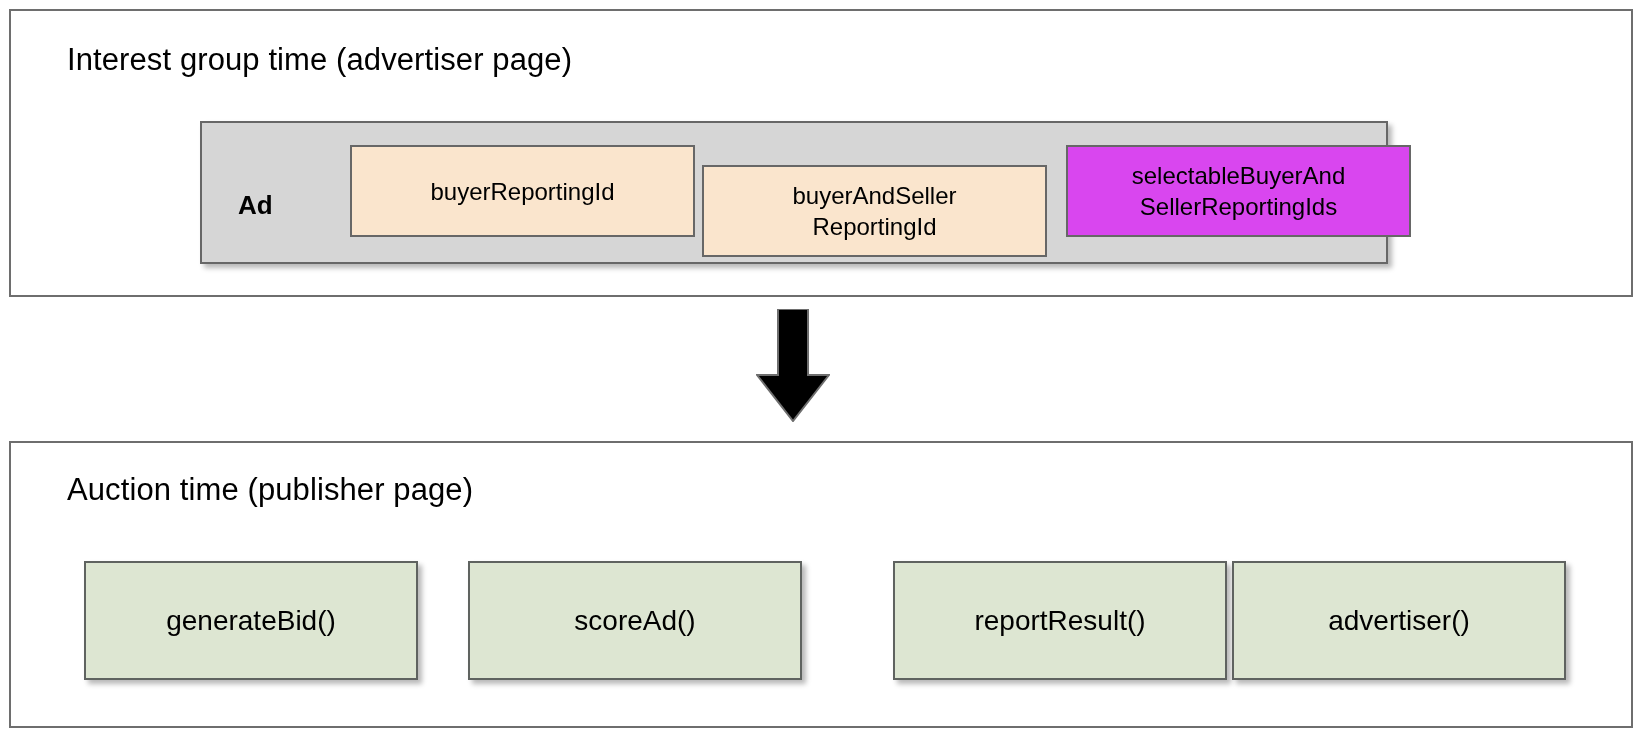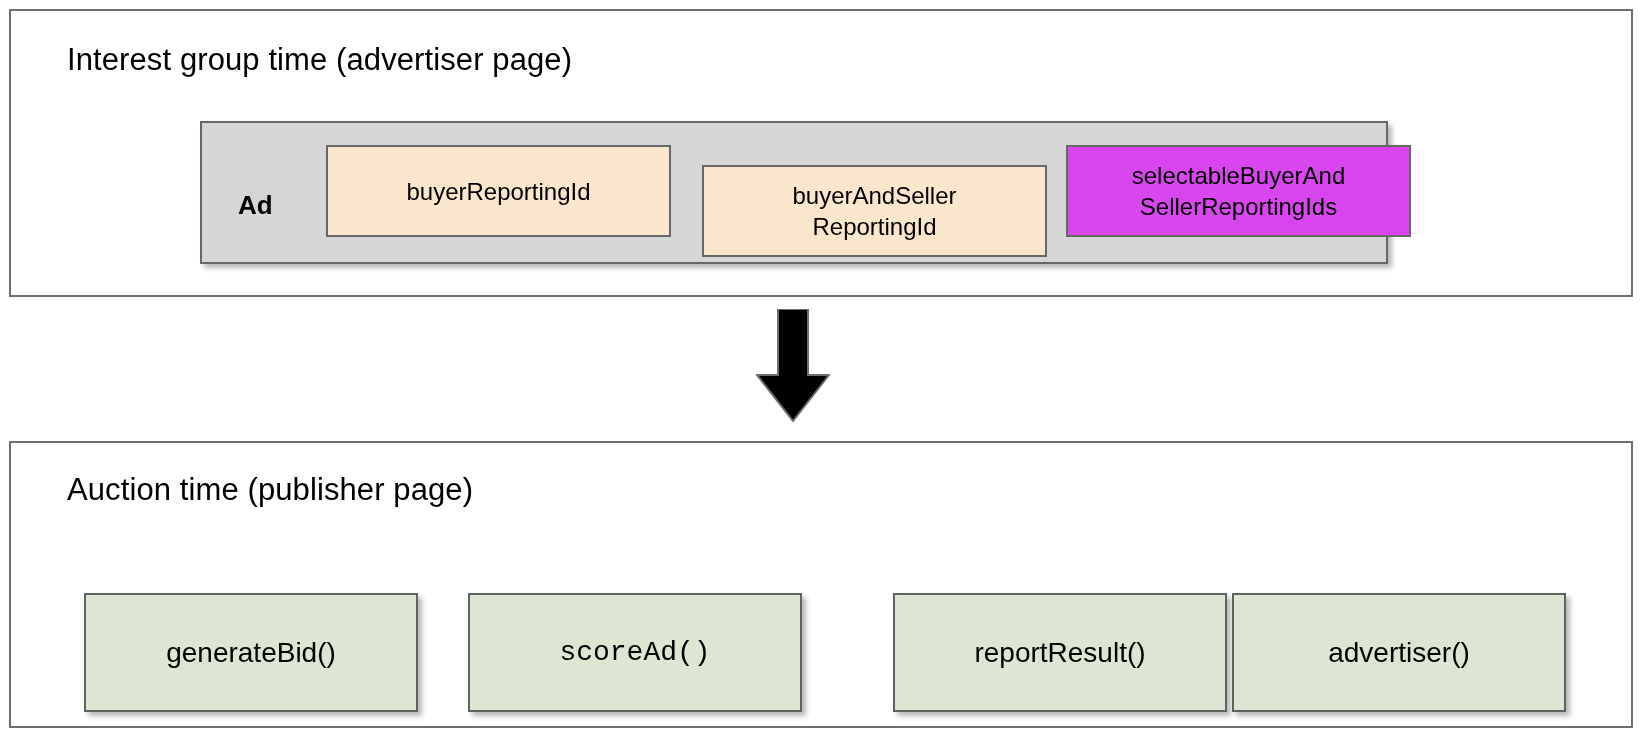--- a/index.html
+++ b/index.html
@@ -90,21 +90,21 @@
     align-items: center;
     justify-content: center;
     text-align: center;
     font-size: 24px;
     line-height: 31px;
     color: #000000;
     background: #fae5cd;
   }
   .id-box.highlight { background: #d946ef; }
 
-  #id-box-0 { left: 124px;  width: 345px; }
+  #id-box-0 { left: 148px;  width: 345px; }
   #id-box-1 { left: 500px;  width: 345px; margin-top: 20px; }
   #id-box-2 { left: 864px;  width: 345px; }
 
   
   #flow-arrow {
     position: absolute;
     left: 756px;
     top: 309px;
     width: 74px;
     height: 113px;
@@ -117,24 +117,23 @@
     height: 119px;
     background: #dde6d2;
     border: 2px solid #5f6360;
     box-sizing: border-box;
     display: flex;
     align-items: center;
     justify-content: center;
     font-size: 28px;
     color: #000000;
     box-shadow: 4px 4px 5px rgba(0,0,0,0.28);
-    margin-top: 32px;
   }
   #fn-box-0 { left: 73px;   width: 334px; }
-  #fn-box-1 { left: 457px;  width: 334px; font-family: Liberation Mono, monospace; }
+  #fn-box-1 { left: 457px;  width: 334px; }
   #fn-box-2 { left: 882px;  width: 334px; }
   #fn-box-3 { left: 1221px; width: 334px; }
 </style>
 </head>
 <body>
 
 <div class="canvas">
 
   <div class="panel" id="panel-advertiser">
 

